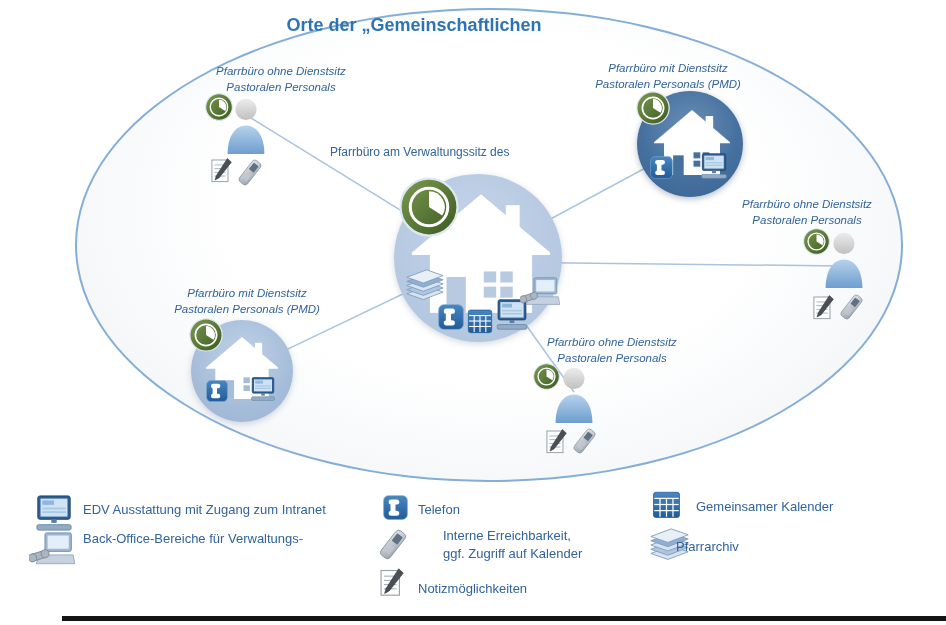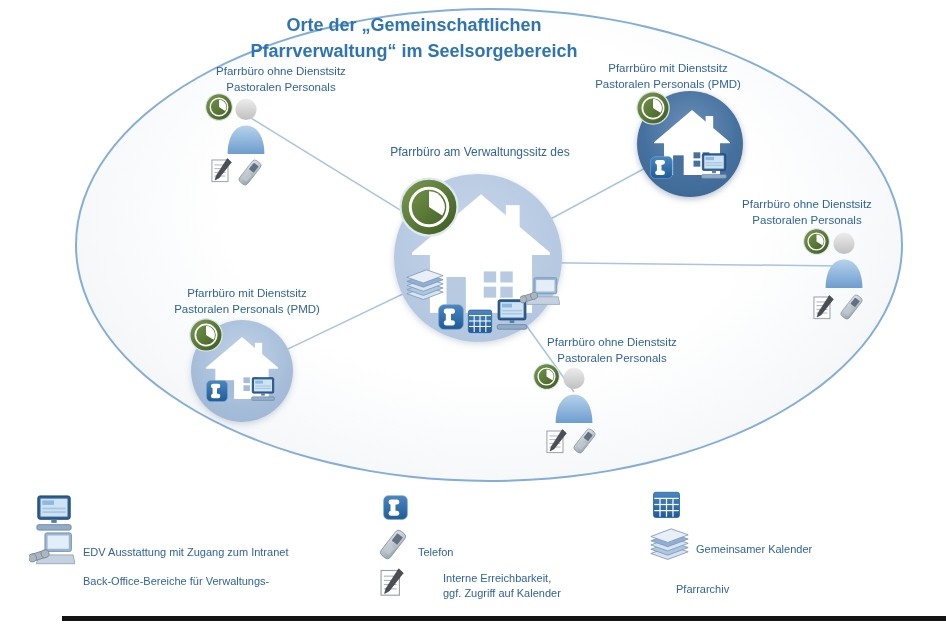--- a/index.html
+++ b/index.html
@@ -8,36 +8,36 @@
   #canvas { position:relative; width:946px; height:625px; }
 
   .ellipse { position:absolute; left:75px; top:8px; width:828px; height:474px;
              border-radius:50%; border:2px solid #84aed8;
              background: radial-gradient(ellipse at 50% 42%, #ffffff 45%, #f6f8fa 70%, #e9edf1 100%); }
 
   .title { position:absolute; left:0; top:12px; width:828px; text-align:center;
            color:#2e74b5; font-size:18px; font-weight:bold; line-height:1.45; }
 
   .node-label { position:absolute; color:#31639c; font-size:11.5px; line-height:1.4;
-                text-align:center; }
+                text-align:center;font-style:italic; }
   .central-label { position:absolute; color:#31639c; font-size:12px; line-height:1.4;
-                   text-align:center; }
+                   text-align:left; }
 
   .circle-node { position:absolute; border-radius:50%; }
   .circle-central { background: radial-gradient(circle at 48% 36%, #c6d5e9 0%, #b7cae2 55%, #aec3dd 100%);
                     box-shadow: 0 2px 6px rgba(80,100,130,0.25); }
   .circle-dark { background: radial-gradient(circle at 50% 36%, #6c90b8 0%, #46719f 55%, #3a6290 100%);
                  box-shadow: 0 2px 6px rgba(50,70,100,0.35); }
   .circle-light { background: radial-gradient(circle at 50% 36%, #c0d2e7 0%, #a6bdd9 60%, #9bb4d4 100%);
                   box-shadow: 0 2px 6px rgba(80,100,130,0.25); }
 
   svg.icon { position:absolute; display:block; }
   .connectors { position:absolute; left:0; top:0; }
 
-  .legend-text { position:absolute; color:#31639c; font-size:11px; line-height:1.4;margin-top:44px; }
+  .legend-text { position:absolute; color:#31639c; font-size:13px; line-height:1.4; }
   .bottom-line { position:absolute; left:62px; top:616px; width:884px; height:5px; background:#141414; }
 </style>
 </head>
 <body>
 
 <svg width="0" height="0" style="position:absolute" aria-hidden="true">
   <defs>
     <linearGradient id="gradGreen" x1="0" y1="0" x2="1" y2="1">
       <stop offset="0" stop-color="#7d9b52"></stop>
         <stop offset="1" stop-color="#3a5a1f"></stop>
@@ -165,21 +165,20 @@
       <line x1="478" y1="258" x2="246" y2="115"></line>
       <line x1="478" y1="258" x2="690" y2="144"></line>
       <line x1="478" y1="262" x2="842" y2="266"></line>
       <line x1="478" y1="258" x2="574" y2="392"></line>
       <line x1="478" y1="258" x2="242" y2="371"></line>
     </g>
   </svg>
 
   <div class="title">
     <div>Orte der „Gemeinschaftlichen</div>
-    <div>Pfarrverwaltung“ im Seelsorgebereich</div>
   </div>
 
   <div class="central-label" style="left:330px;top:144px;width:300px">
     <div>Pfarrbüro am Verwaltungssitz des</div>
   </div>
   <div class="circle-node circle-central" style="left:394px;top:174px;width:168px;height:168px"></div>
   <svg class="icon" style="left:412px;top:194px;width:138px;height:119px;color:#b7cae2">
       <use href="#sym-house"></use>
     </svg>
   <svg class="icon" style="left:399px;top:177px;width:60px;height:60px">

